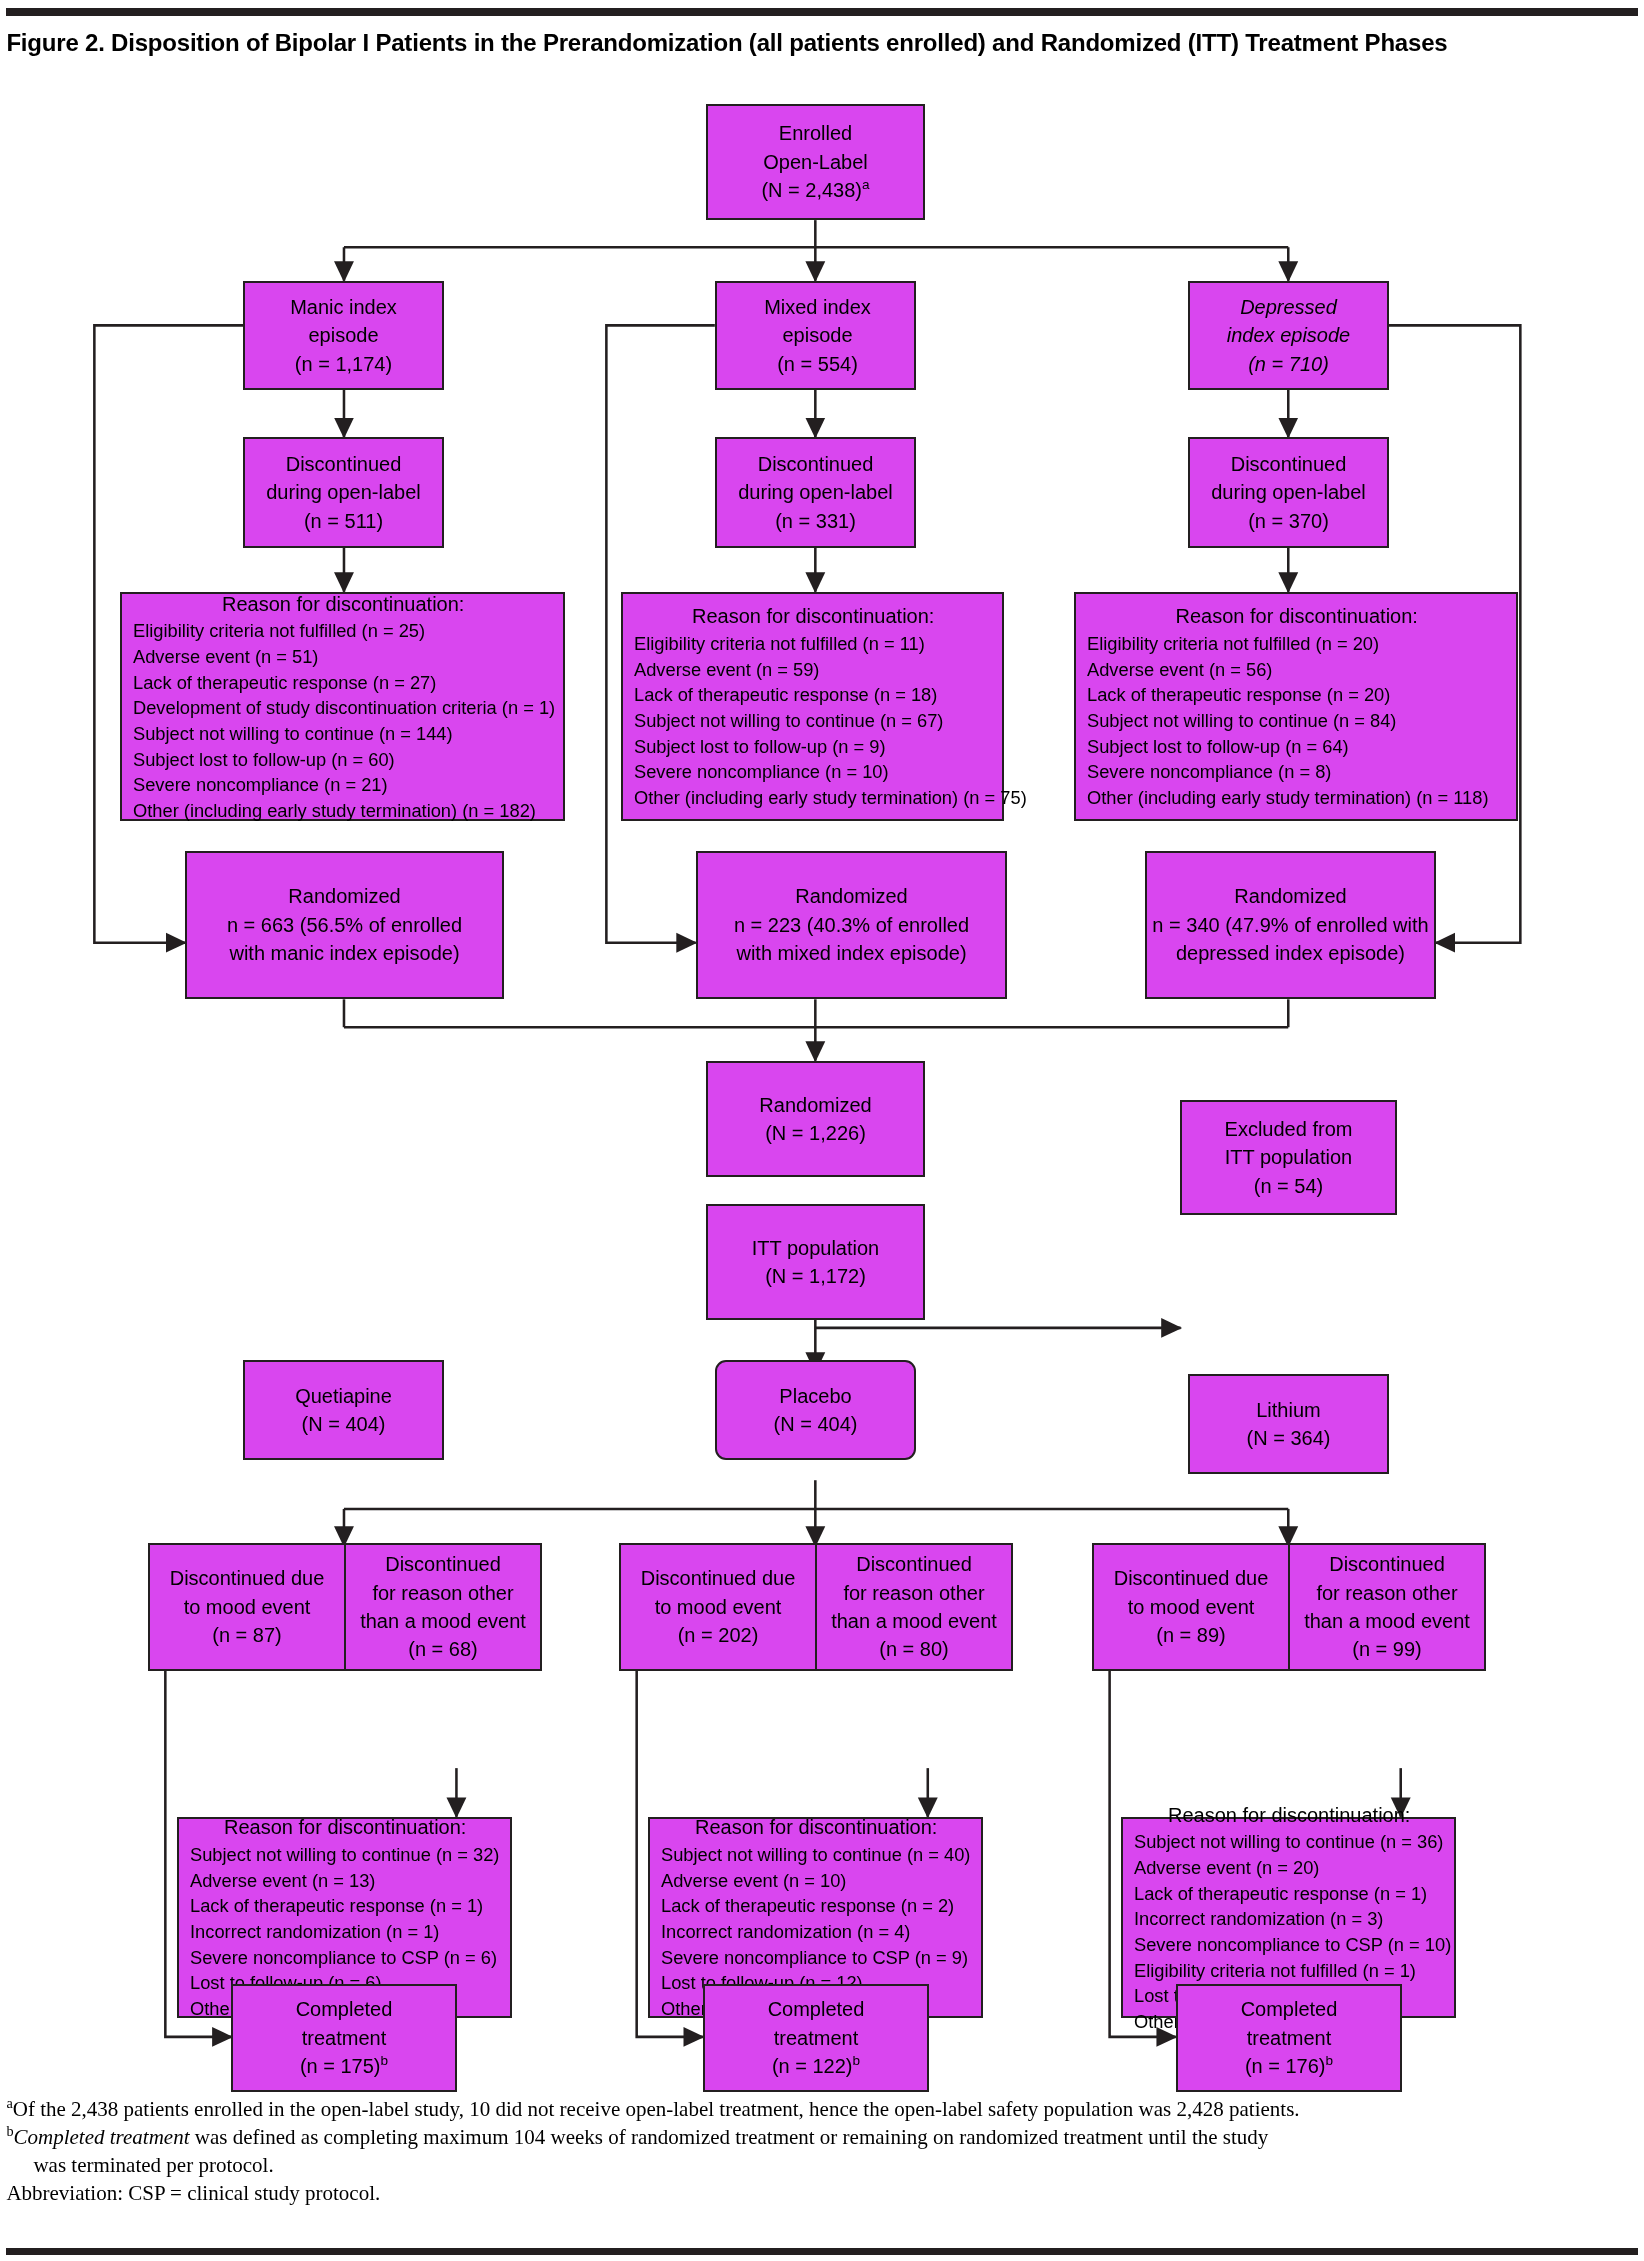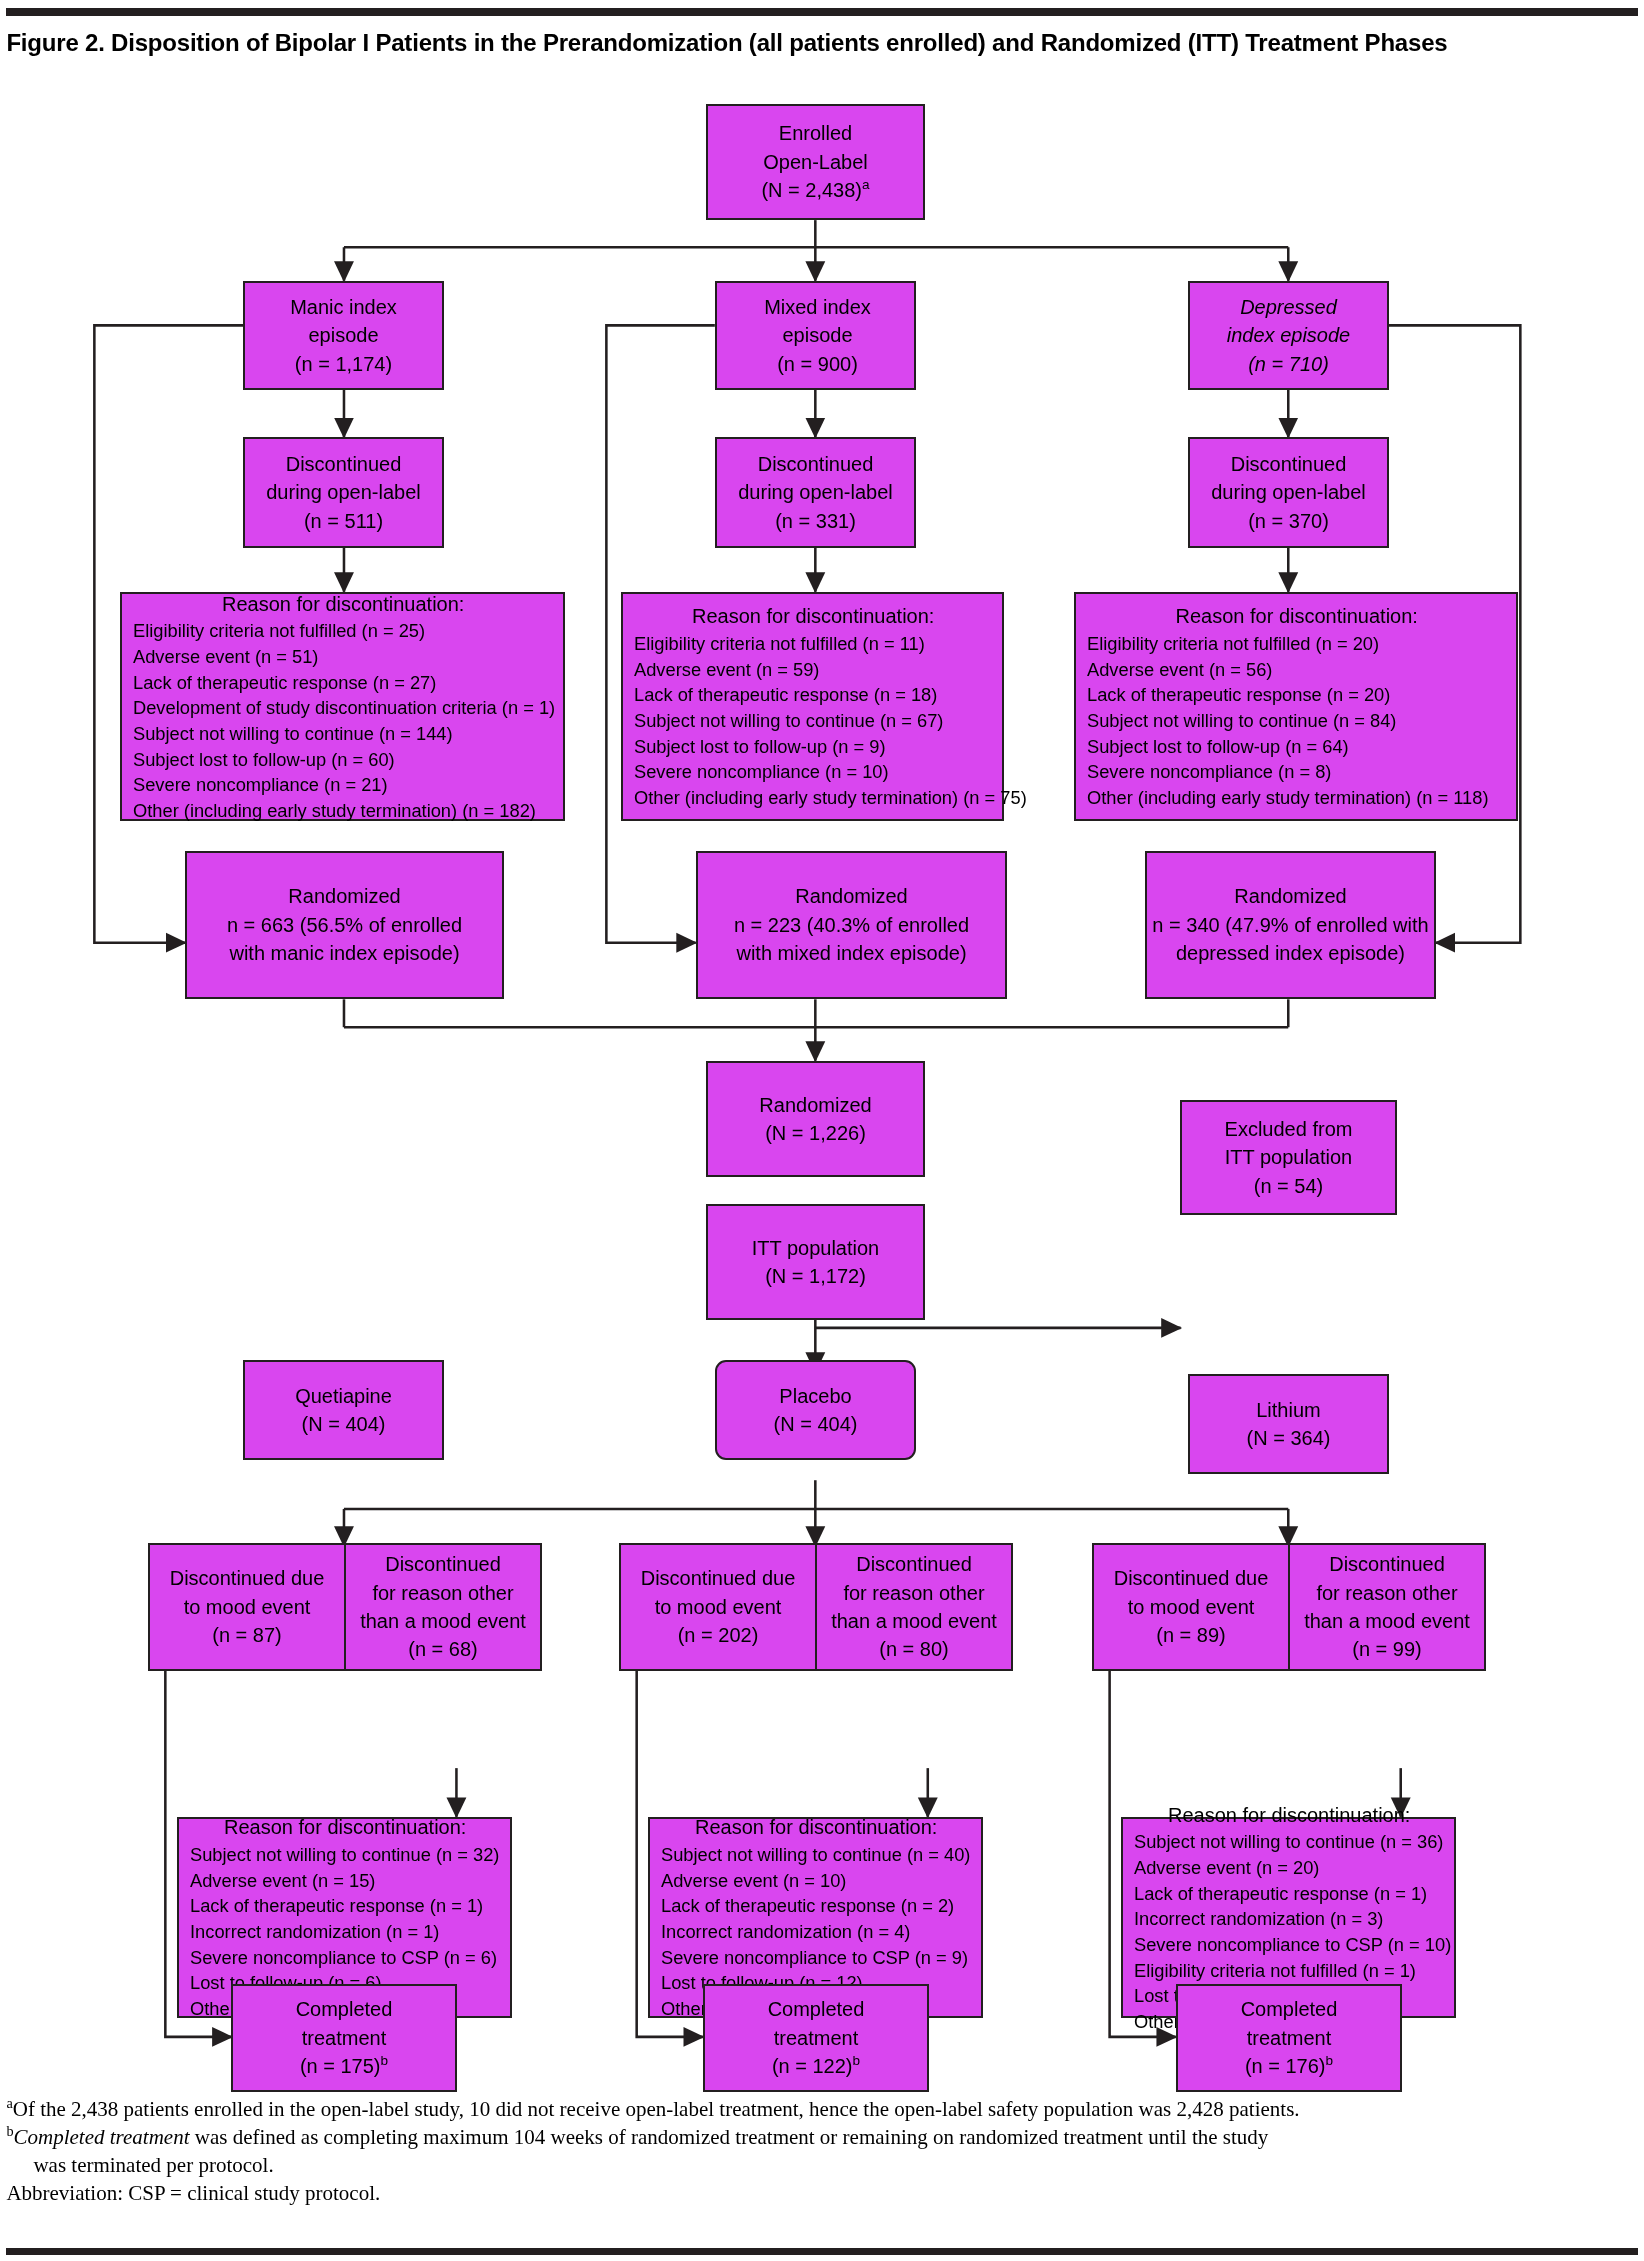--- a/index.html
+++ b/index.html
@@ -162,21 +162,21 @@
   </div>
 
   <div class="box pad" style="left:243px;top:281px;width:201px;height:109px;">
     <span class="ln">Manic index</span>
     <span class="ln">episode</span>
     <span class="ln">(n = 1,174)</span>
   </div>
   <div class="box pad" style="left:715px;top:281px;width:201px;height:109px;padding-left:12px;">
     <span class="ln">Mixed index</span>
     <span class="ln">episode</span>
-    <span class="ln">(n = 900)</span>
+    <span class="ln">(n = 554)</span>
   </div>
   <div class="box pad" style="left:1188px;top:281px;width:201px;height:109px;font-style:italic;">
     <span class="ln">Depressed</span>
     <span class="ln">index episode</span>
     <span class="ln">(n = 710)</span>
   </div>
 
   <div class="box pad" style="left:243px;top:437px;width:201px;height:111px;">
     <span class="ln">Discontinued</span>
     <span class="ln">during open-label</span>
@@ -310,21 +310,21 @@
       <span class="ln">Discontinued</span>
       <span class="ln">for reason other</span>
       <span class="ln">than a mood event</span>
       <span class="ln">(n = 99)</span>
     </div>
   </div>
 
   <div class="box reason" style="left:177px;top:1817px;width:335px;height:201px;">
     <span class="hdr">Reason for discontinuation:</span>
     <span class="li">Subject not willing to continue (n = 32)</span>
-    <span class="li">Adverse event (n = 15)</span>
+    <span class="li">Adverse event (n = 13)</span>
     <span class="li">Lack of therapeutic response (n = 1)</span>
     <span class="li">Incorrect randomization (n = 1)</span>
     <span class="li">Severe noncompliance to CSP (n = 6)</span>
     <span class="li">Lost to follow-up (n = 6)</span>
     <span class="li">Other (n = 8)</span>
   </div>
 
   <div class="box reason" style="left:648px;top:1817px;width:335px;height:201px;">
     <span class="hdr">Reason for discontinuation:</span>
     <span class="li">Subject not willing to continue (n = 40)</span>

